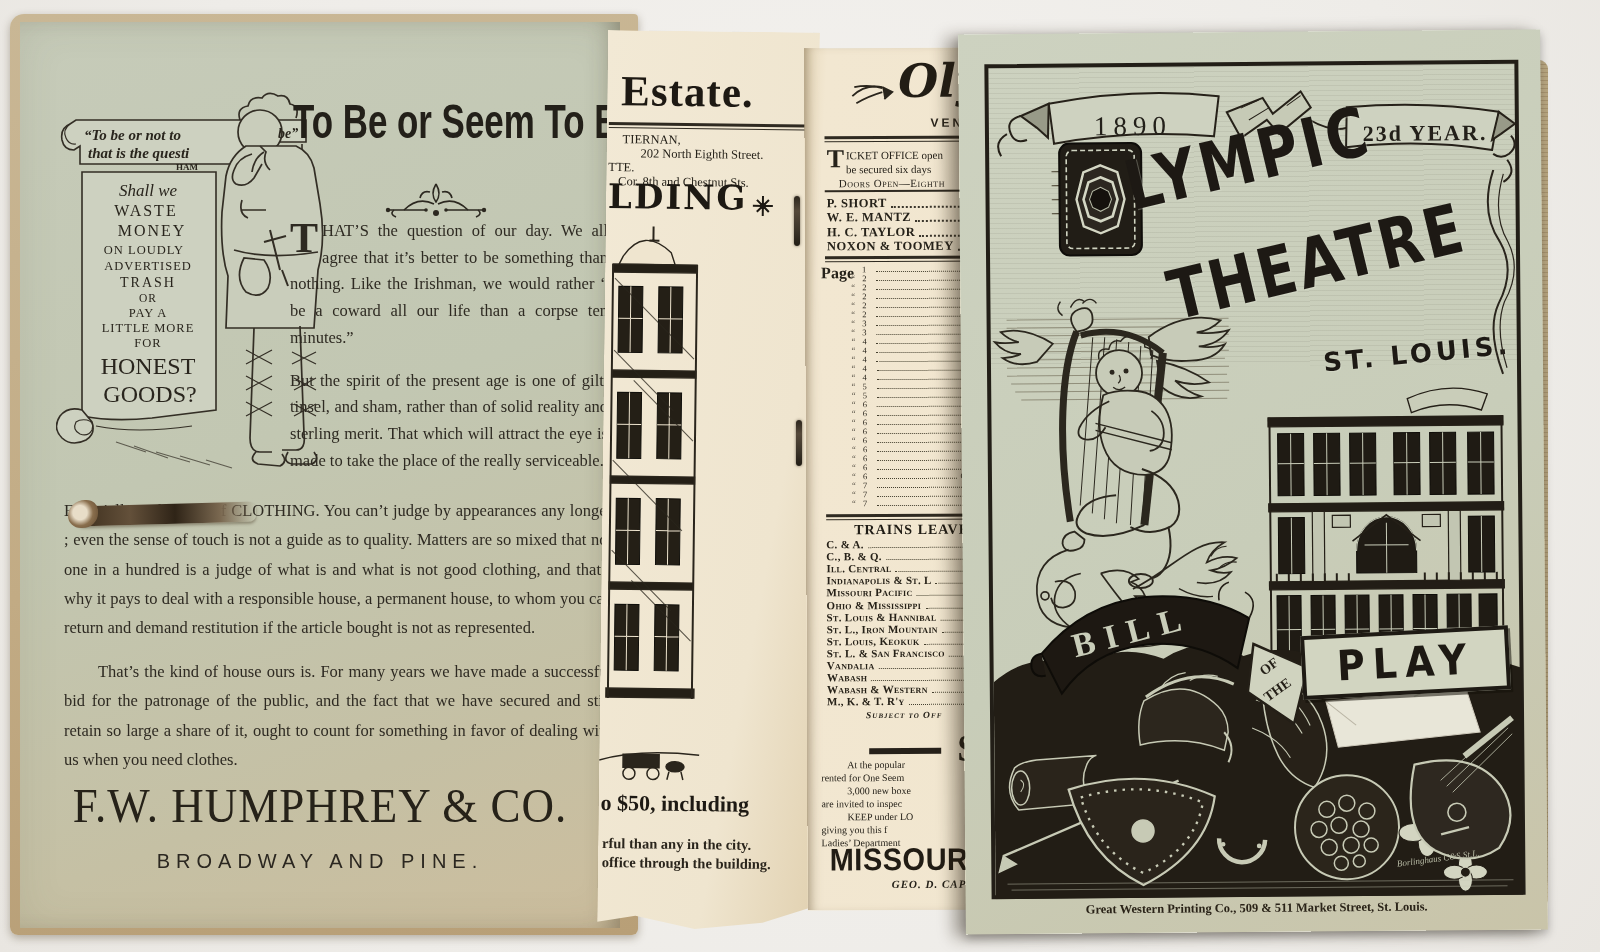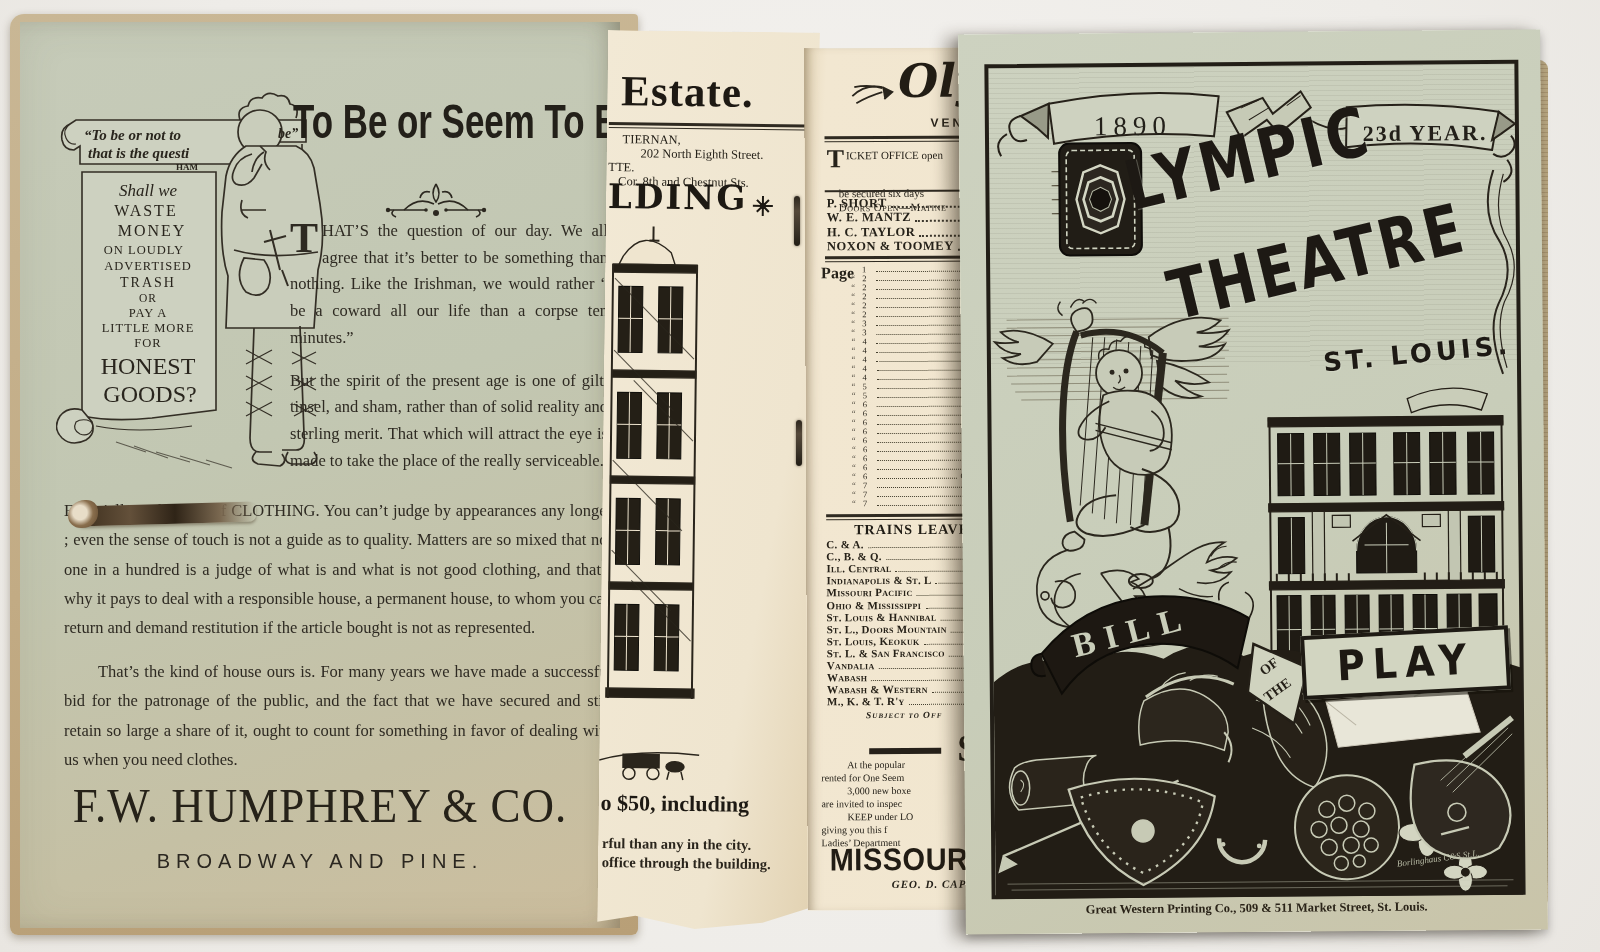--- a/index.html
+++ b/index.html
@@ -271,22 +271,22 @@
         <path d="M2 22 q12 -12 30 -9 M6 29 q12 -7 26 -11 M4 13 q14 -3 28 1"></path>
         <path d="M32 13 l10 5 -8 7" fill="#2a251c"></path>
       </g>
     </svg>
     <div class="abs masthead" style="left:94px;top:6px;">Oly</div>
     <div class="abs vent" style="left:126px;top:68px;">VENT</div>
     <div class="abs rule2" style="left:20px;top:88px;width:168px;"></div>
     <div class="abs ticket" style="left:22px;top:100px;width:166px;">
       <span class="tcap">T</span>
       <p>ICKET OFFICE open</p>
-      <p style="padding-left:12px;margin-top:24px;">be secured six days</p>
-      <p class="l3" style="padding-left:12px;">Doors Open—Matine</p>
+      <p style="padding-left:12px;">be secured six days</p>
+      <p class="l3" style="padding-left:12px;">Doors Open—Eighth</p>
     </div>
     <div class="abs rule1" style="left:20px;top:142px;width:168px;"></div>
     <div class="abs" style="left:22px;top:148px;width:166px;">
         <div class="staff-row">
           <span>P. SHORT</span>
           <span class="lead"></span>
         </div>
         <div class="staff-row">
           <span>W. E. MANTZ</span>
           <span class="lead"></span>
@@ -491,21 +491,21 @@
         </div>
         <div class="train-row">
           <span>Ohio &amp; Mississippi</span>
           <span class="lead"></span>
         </div>
         <div class="train-row">
           <span>St. Louis &amp; Hannibal</span>
           <span class="lead"></span>
         </div>
         <div class="train-row">
-          <span>St. L., Doors Mountain</span>
+          <span>St. L., Iron Mountain</span>
           <span class="lead"></span>
         </div>
         <div class="train-row">
           <span>St. Louis, Keokuk</span>
           <span class="lead"></span>
         </div>
         <div class="train-row">
           <span>St. L. &amp; San Francisco</span>
           <span class="lead"></span>
         </div>

